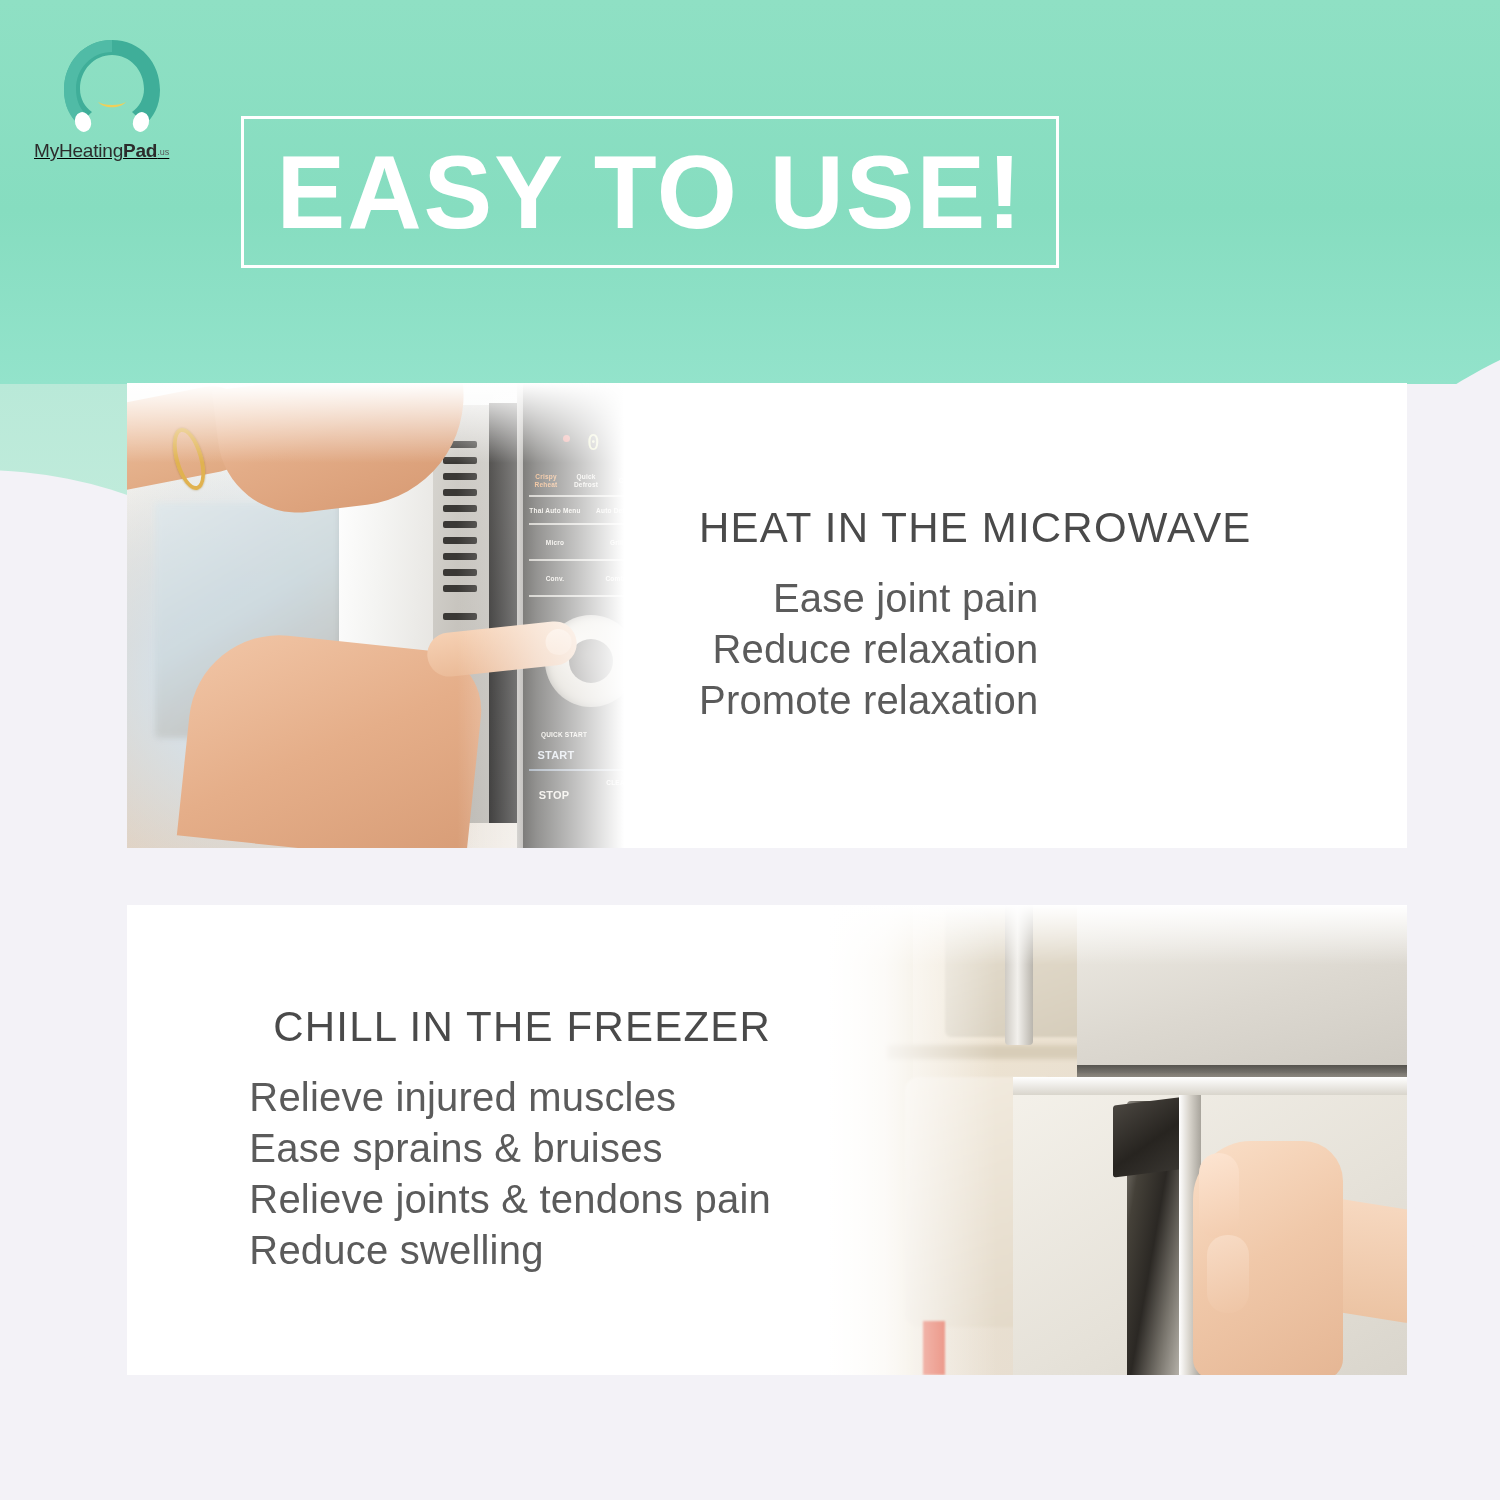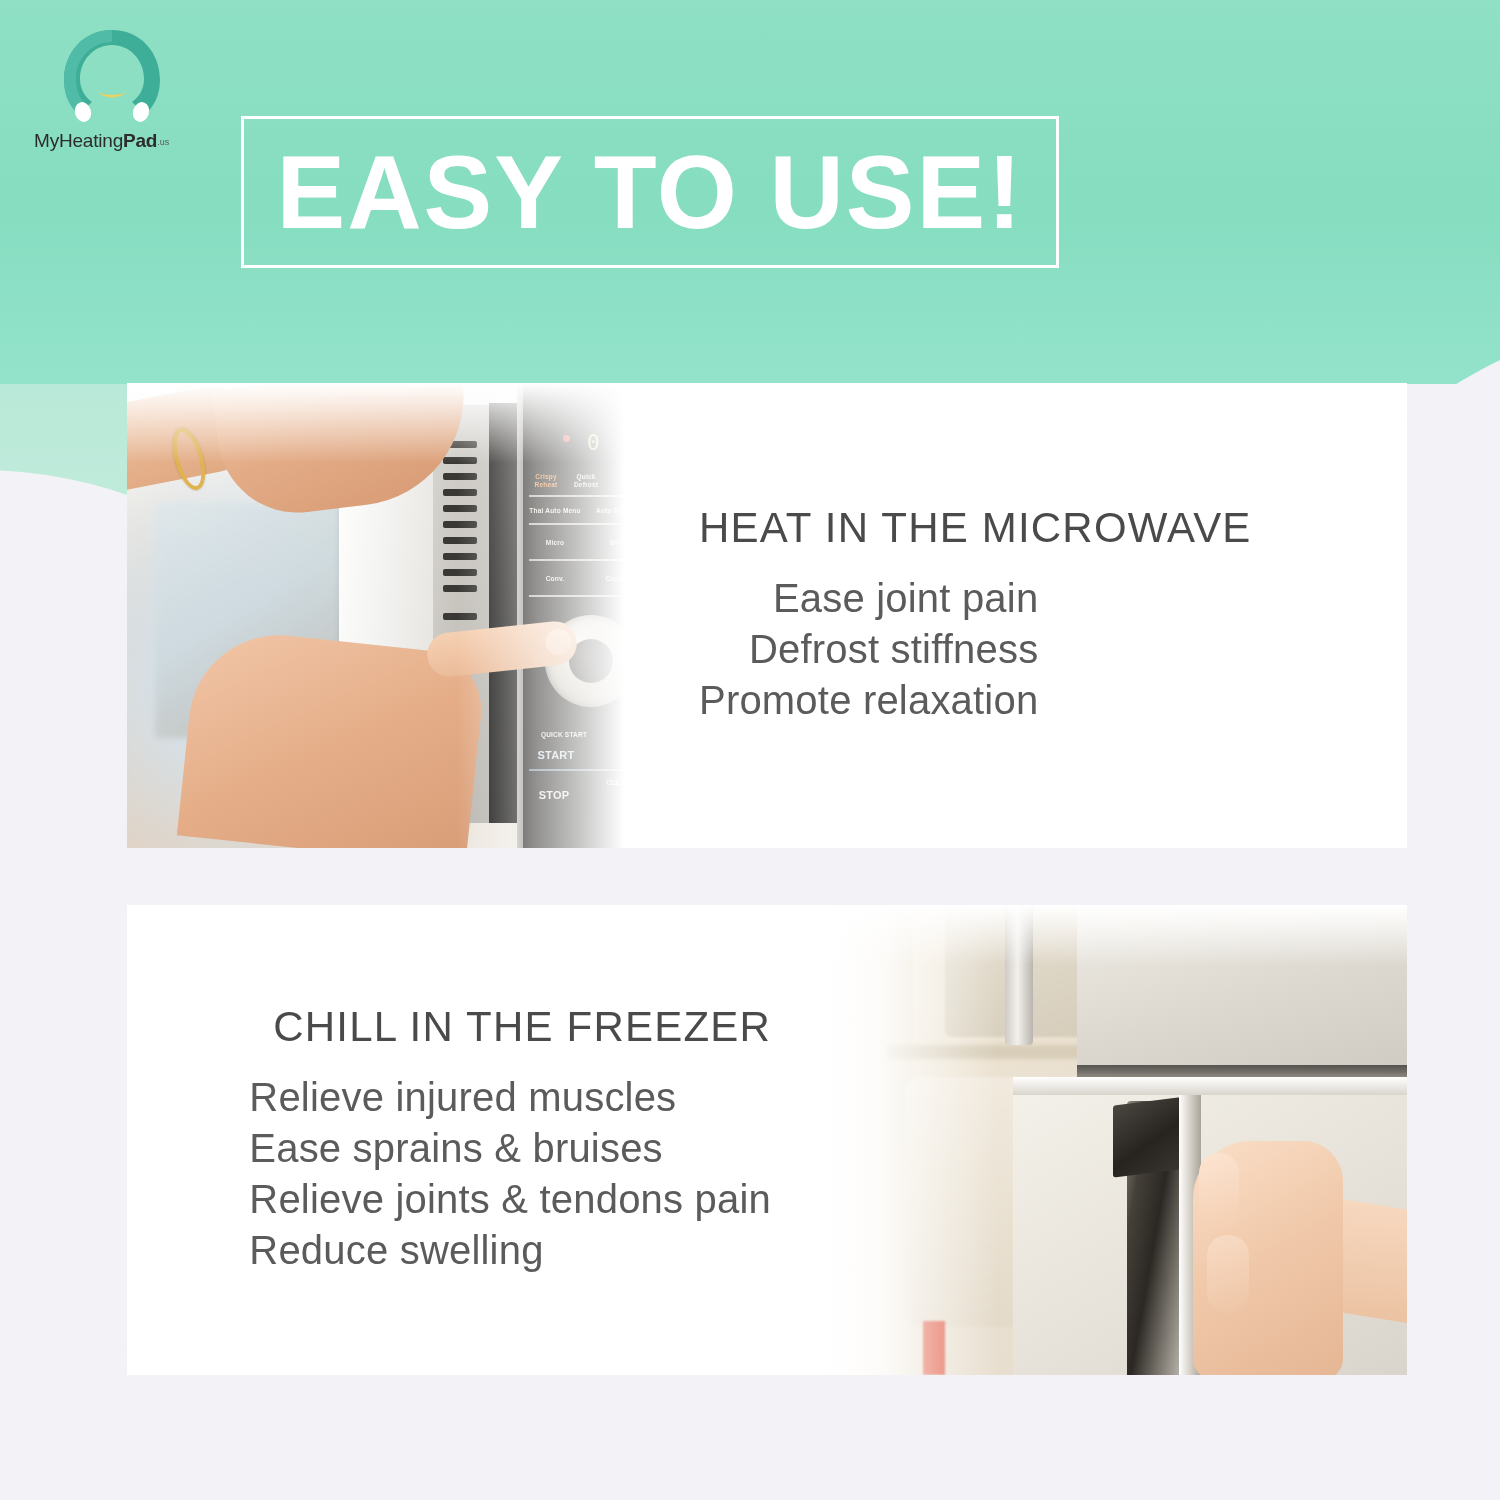--- a/index.html
+++ b/index.html
@@ -22,21 +22,21 @@
   .mint-left-mask{
     position:absolute;left:-470px;top:470px;width:900px;height:900px;
     border-radius:50%;background:#f3f2f7;
   }
   .mint-tr-mask{
     position:absolute;left:1218px;top:310px;width:1000px;height:1000px;
     border-radius:50%;background:#f3f2f7;
   }
 
   
-  .logo{position:absolute;left:18px;top:24px;width:200px;}
+  .logo{position:absolute;left:18px;top:34px;width:200px;text-decoration:underline;}
   .logo-mark{position:relative;width:120px;height:100px;margin-left:34px;}
   .logo-mark svg{display:block;}
   .logo-text{
     margin-top:6px;margin-left:16px;white-space:nowrap;
     font-size:19px;color:#2c2c2c;letter-spacing:-0.2px;
   }
   .logo-text .l-my{font-weight:300;}
   .logo-text .l-heating{font-weight:500;}
   .logo-text .l-pad{font-weight:700;}
   .logo-text .l-tld{font-size:9px;font-weight:400;color:#5a5a5a;vertical-align:2px;letter-spacing:0;}
@@ -339,21 +339,21 @@
         <div class="mw-finger"></div>
 
         <div class="mw-fade-t"></div>
         <div class="mw-fade-r"></div>
       </div>
 
       <div class="copy copy-heat">
         <div class="sec-title">HEAT IN THE MICROWAVE</div>
         <ul class="sec-list">
           <li>Ease joint pain</li>
-          <li>Defrost stiffness</li>
+          <li>Reduce relaxation</li>
           <li>Promote relaxation</li>
         </ul>
       </div>
 
     </div>
   </div>
 
   <div class="card card-chill">
     <div class="card-inner">
 

